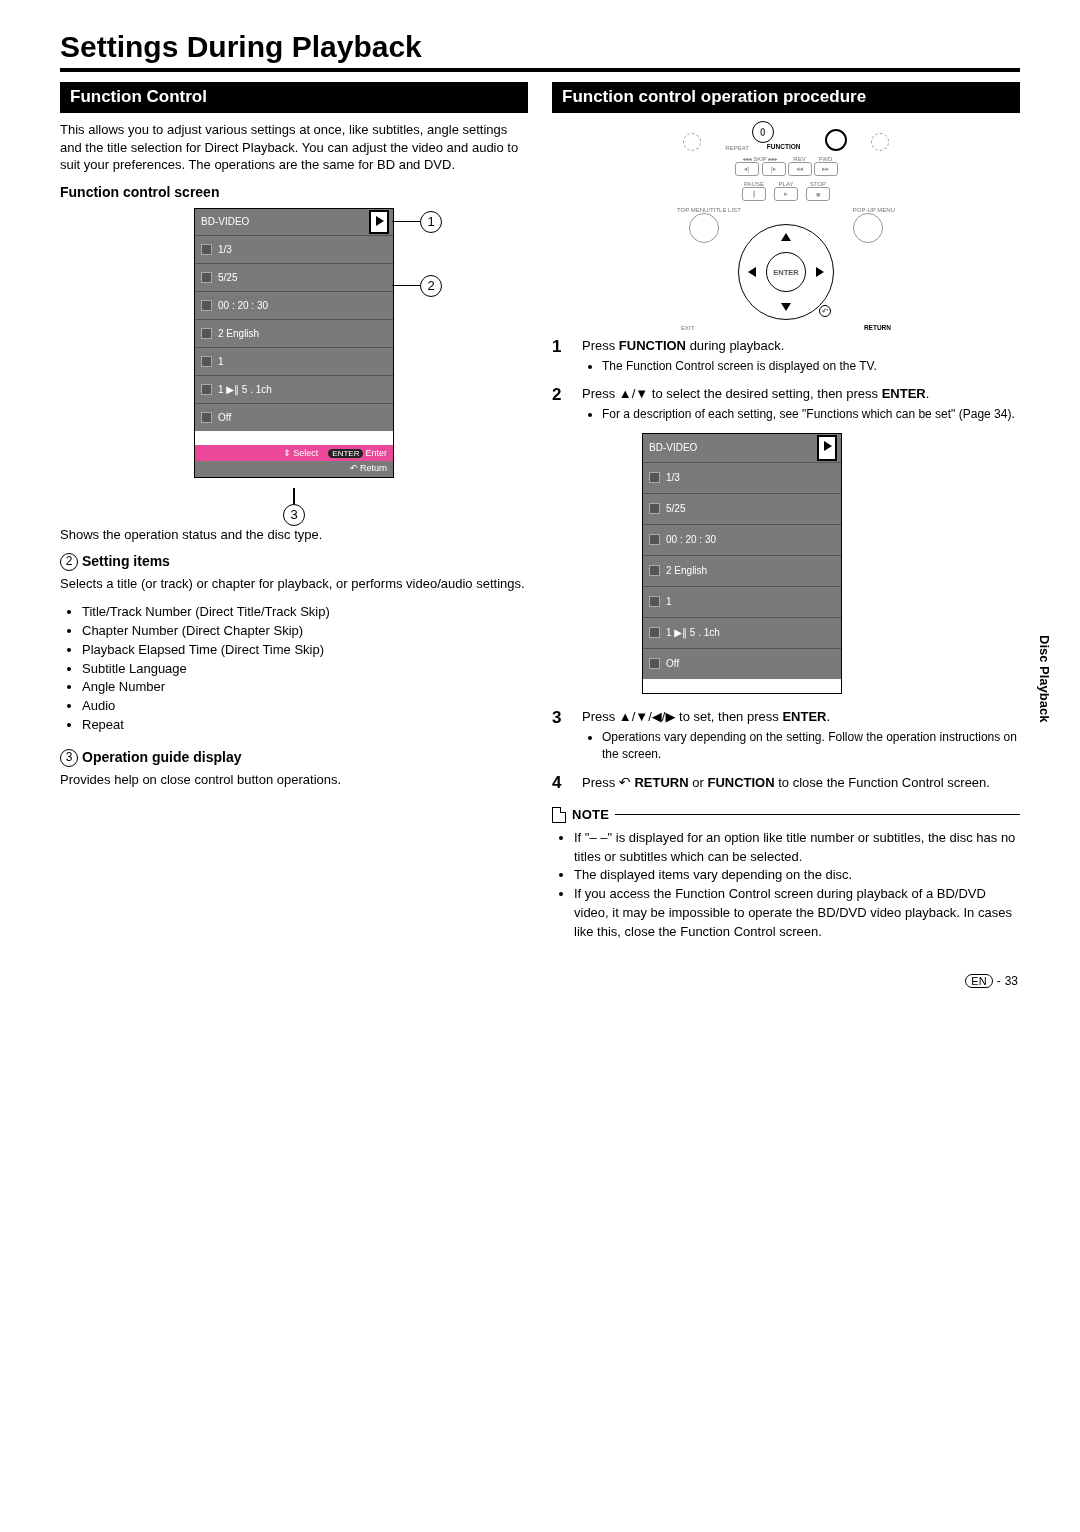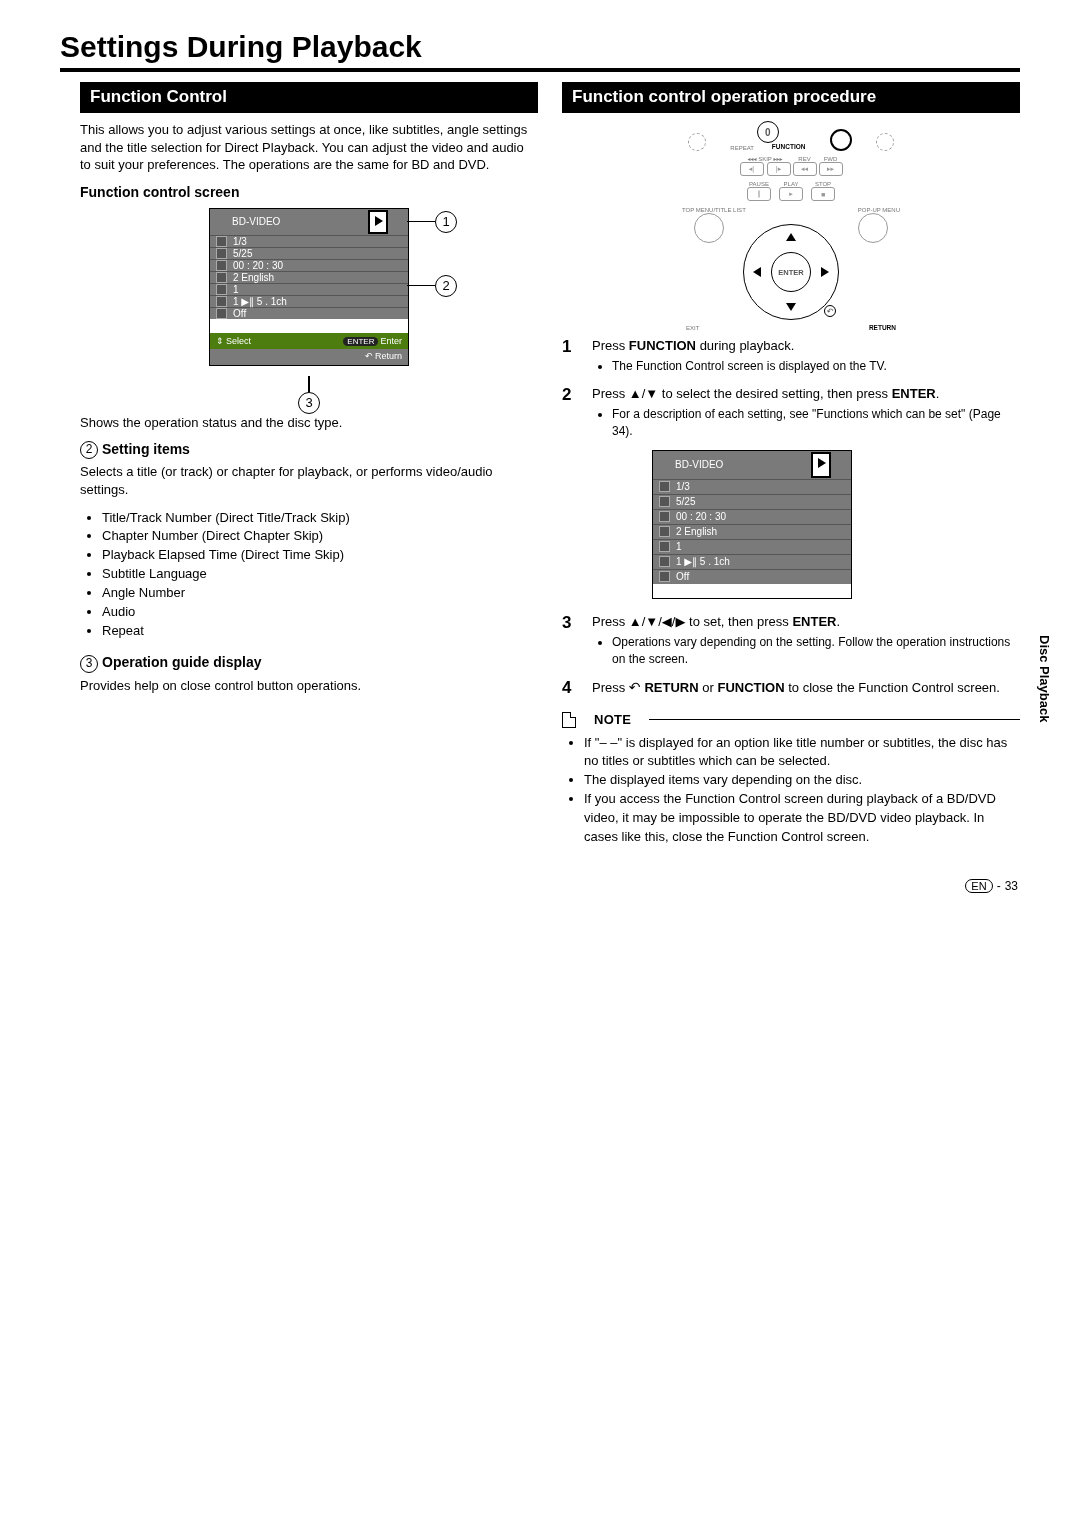--- a/index.html
+++ b/index.html
@@ -18,21 +18,20 @@
     margin-bottom: 4px;
   }
   .rule {
     height: 4px;
     background: #000;
     margin-bottom: 10px;
   }
   .columns {
     display: flex;
     gap: 24px;
-    margin-left: 20px;
   }
   .col { flex: 1; }
   .section-bar {
     background: #000;
     color: #fff;
     font-weight: bold;
     font-size: 17px;
     padding: 5px 10px 6px 10px;
     margin-bottom: 8px;
   }
@@ -75,43 +74,43 @@
     border: 1.5px solid #000;
     background: #fff;
     font-size: 10px;
   }
   .fc-title {
     background: #7a7a7a;
     color: #fff;
     display:flex;
     justify-content: space-between;
     align-items: center;
-    padding: 3px 22px;
+    padding: 3px 6px;
   }
   .fc-row {
     background: #7a7a7a;
     color: #fff;
     display:flex;
     align-items: center;
-    padding: 0 6px;
+    padding: 8px 6px;
     border-top: 1px solid #555;
     gap: 6px;
   }
   .fc-row .ico {
     width: 11px; height: 11px; background:#555; display:inline-block;
     border:1px solid #aaa;
   }
   .fc-sep { height: 14px; background:#fff; }
   .fc-guide {
-    background: #4d7c0f;
+    background: #ec4899;
     color: #fff;
     font-size: 9px;
     padding: 3px 6px;
     display:flex;
-    justify-content:space-between;
+    justify-content:flex-end;
     gap:10px;
   }
   .fc-guide2 {
     background: #7a7a7a;
     color: #fff;
     font-size: 9px;
     padding: 2px 6px 4px 6px;
     text-align:right;
   }
   .play-box { background:#fff; border:2px solid #fff; outline:2px solid #000; padding:2px 1px 2px 3px;}
@@ -214,21 +213,21 @@
     width: 12px; height: 12px;
     border: 1px solid #000;
     border-radius:50%;
     font-size: 8px;
     display:flex; align-items:center; justify-content:center;
   }
 
   .note-wrap { margin-top: 14px; }
   .note-head {
     display:flex; align-items:center;
-    gap: 18px;
+    gap: 6px;
     margin-bottom: 4px;
   }
   .note-head .page-ico {
     width: 14px; height: 16px;
     border: 1.3px solid #000;
     position:relative;
   }
   .note-head .page-ico::before {
     content:'';
     position:absolute;

